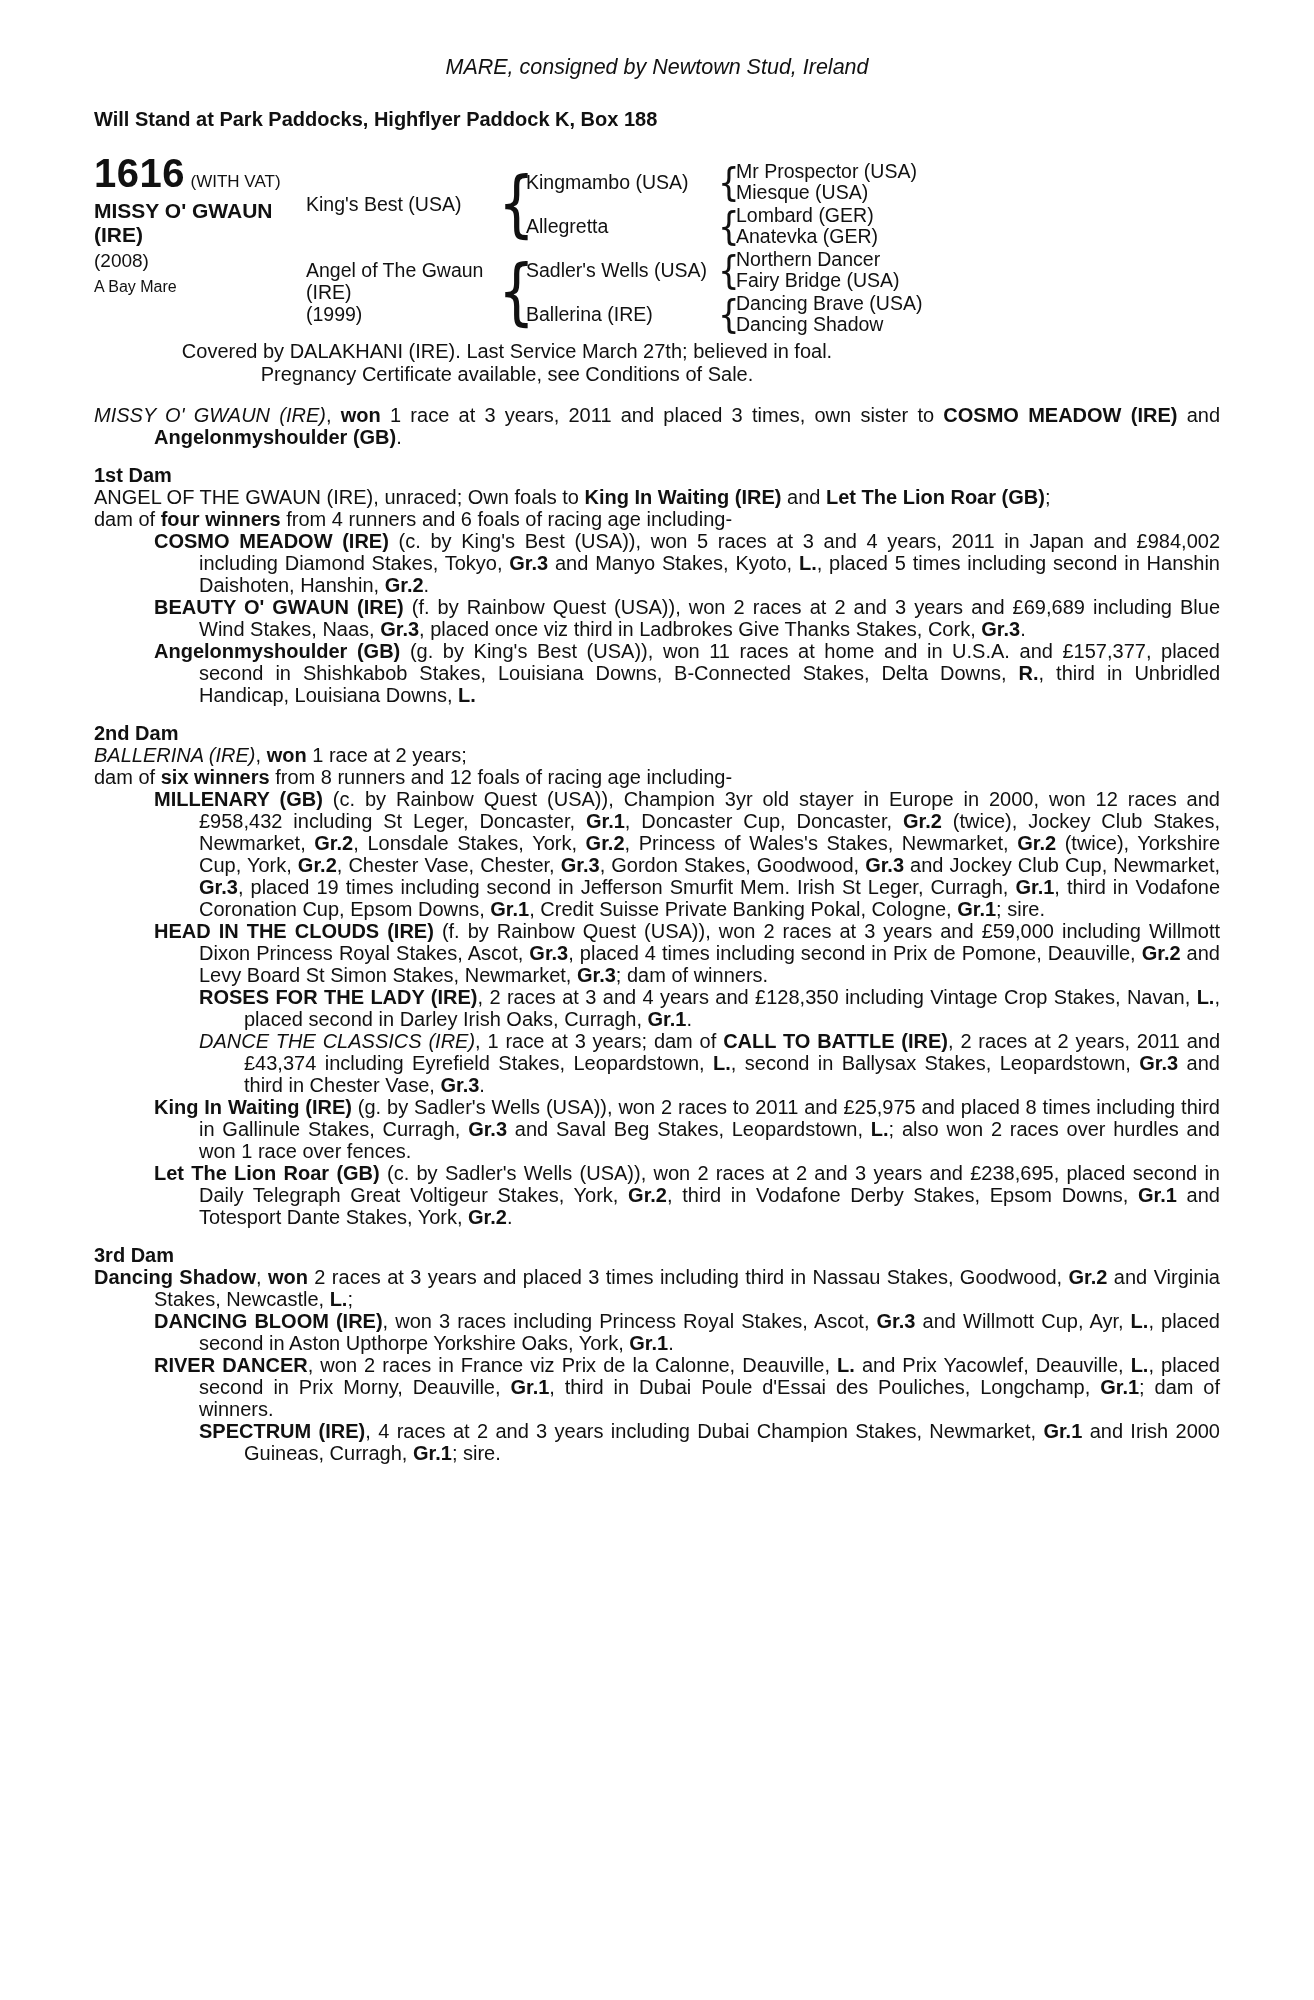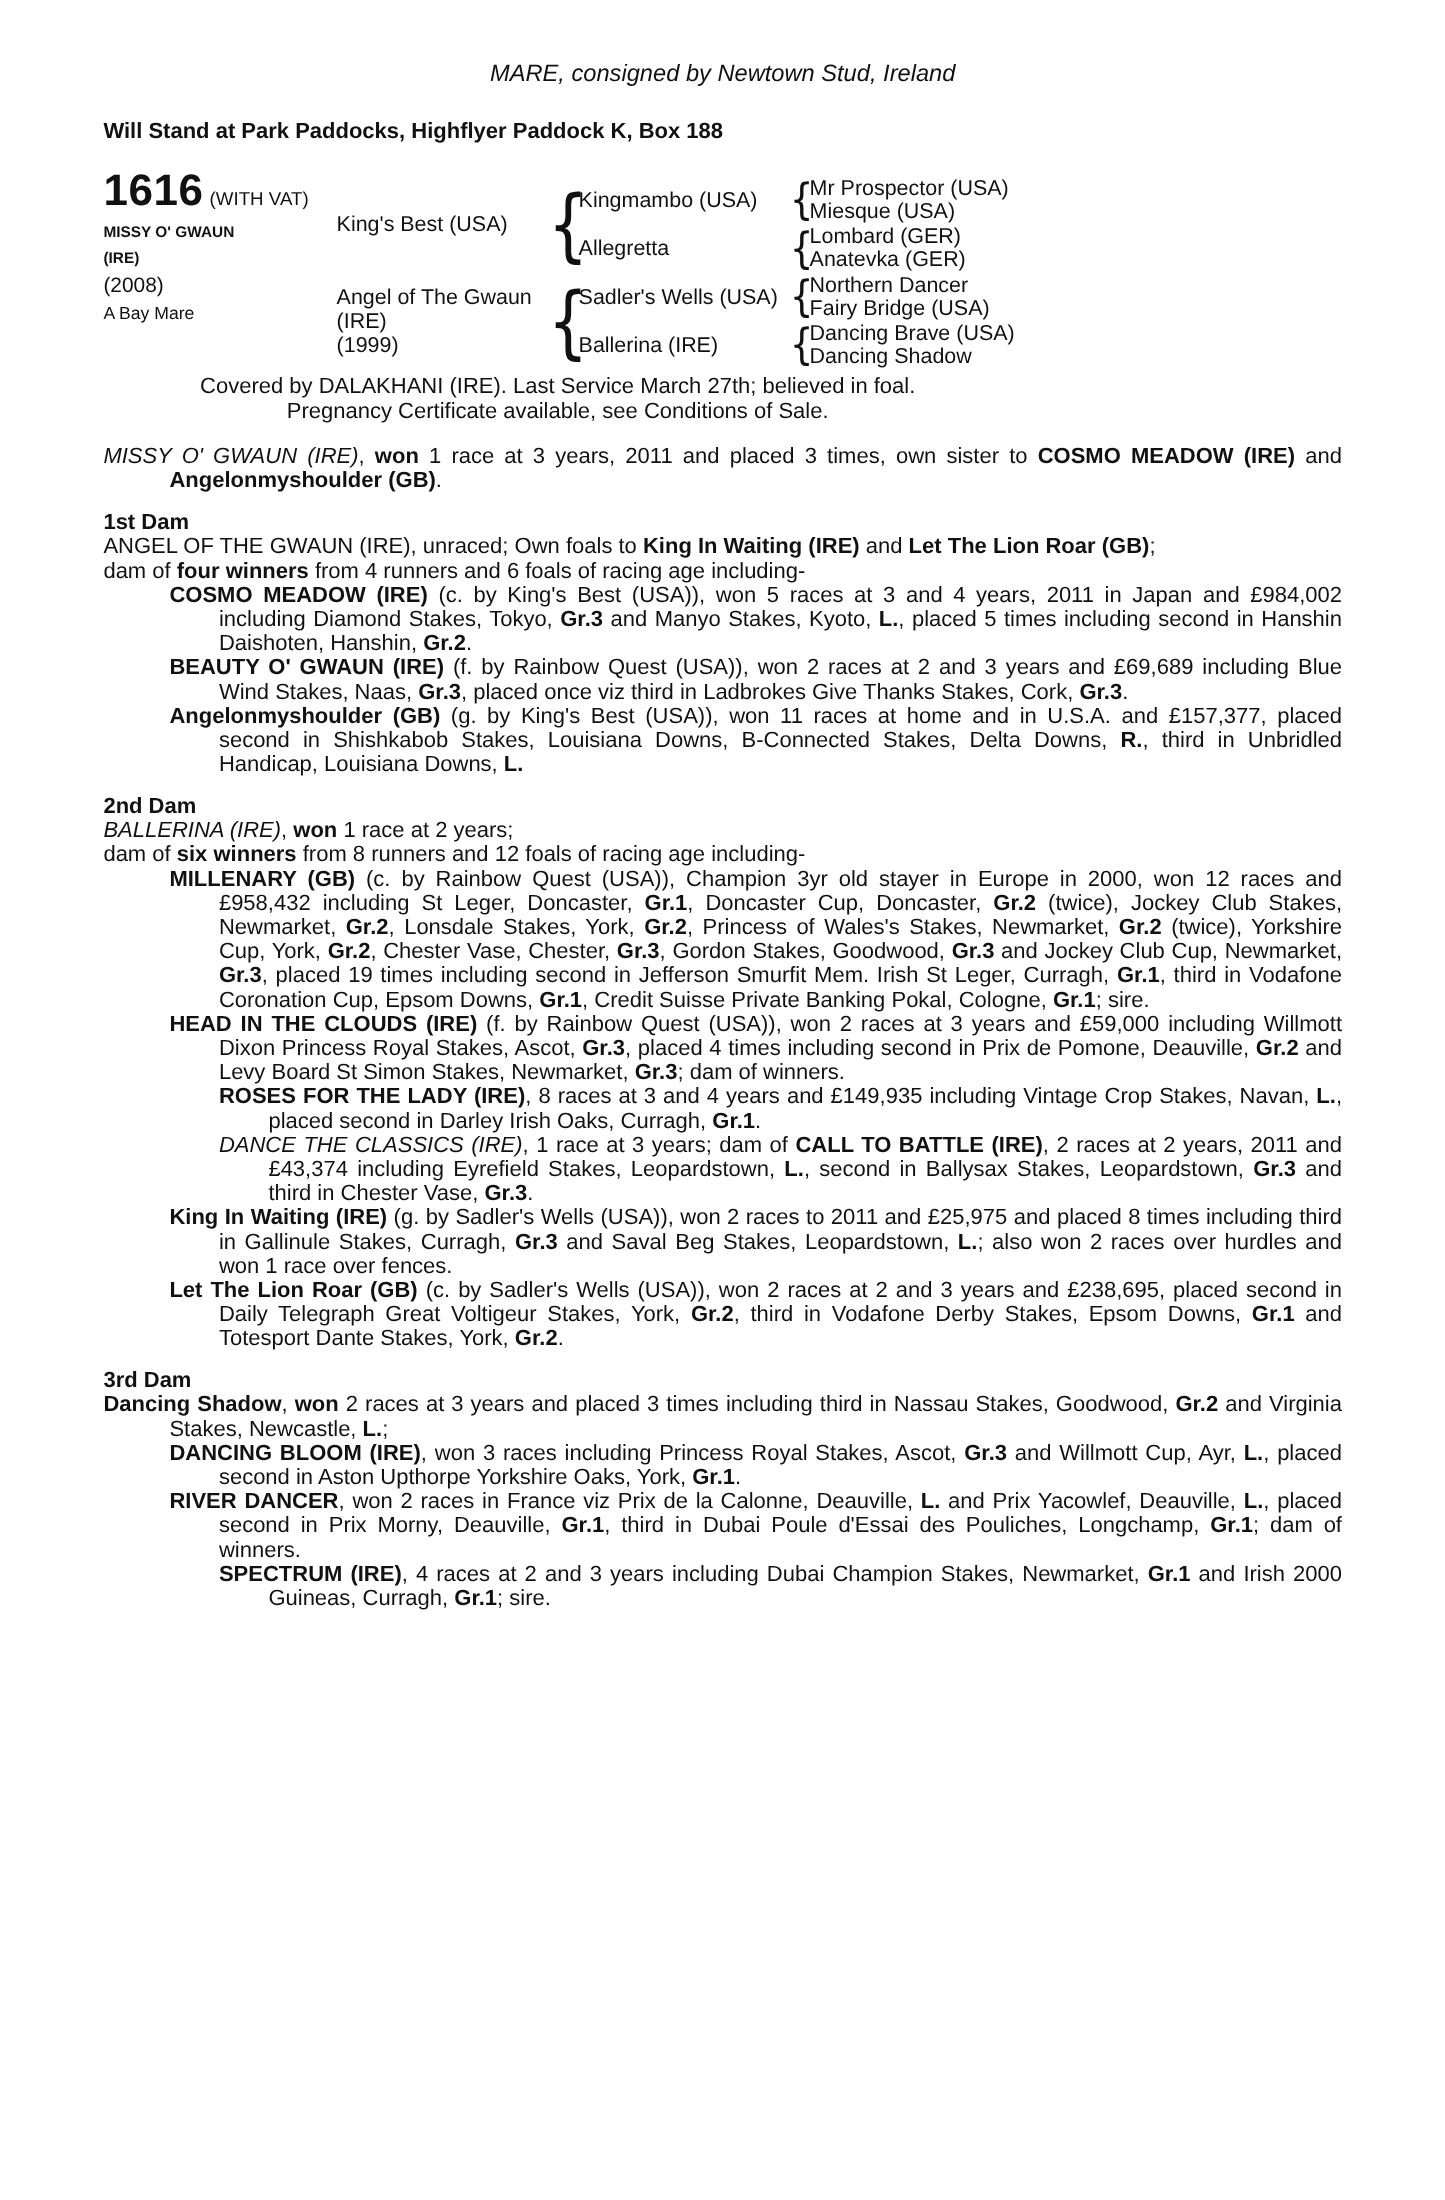--- a/index.html
+++ b/index.html
@@ -17,21 +17,21 @@
     font-size:21.5px; margin-bottom:30px;
   }
   .stand { font-weight:bold; font-size:20px; margin-bottom:30px; }
 
   
   .ped-row { display:flex; align-items:flex-start; margin-bottom:4px; }
   .lot-block { width:212px; flex:none; padding-top:2px; }
   .lot-num-line { white-space:nowrap; margin-bottom:6px; }
   .lot-num { font-size:40px; font-weight:bold; letter-spacing:0.5px; }
   .lot-vat { font-size:17px; }
-  .lot-name { font-weight:bold; font-size:14px; line-height:24px; }
+  .lot-name { font-weight:bold; font-size:21px; line-height:24px; }
   .lot-year { font-size:19px; line-height:24px; margin-top:2px; }
   .lot-desc { font-size:16px; line-height:24px; margin-top:2px; }
 
   .tree { flex:1; display:flex; flex-direction:column; font-size:19.5px; }
   .half { display:flex; align-items:center; height:88px; }
   .g1 { width:192px; flex:none; }
   .g1name { line-height:22px; }
   .brace {
     flex:none; display:inline-block; text-align:center;
     font-family:"DejaVu Sans",sans-serif; color:#111;
@@ -147,21 +147,21 @@
       <div class="para p0"><span>ANGEL OF THE GWAUN (IRE), unraced; Own foals to </span><span class="b">King In Waiting (IRE)</span><span> and </span><span class="b">Let The Lion Roar (GB)</span><span>;</span></div>
       <div class="para p0"><span>dam of </span><span class="b">four winners</span><span> from 4 runners and 6 foals of racing age including-</span></div>
       <div class="para p1"><span class="b">COSMO MEADOW (IRE)</span><span> (c. by King's Best (USA)), won 5 races at 3 and 4 years, 2011 in Japan and £984,002 including Diamond Stakes, Tokyo, </span><span class="b">Gr.3</span><span> and Manyo Stakes, Kyoto, </span><span class="b">L.</span><span>, placed 5 times including second in Hanshin Daishoten, Hanshin, </span><span class="b">Gr.2</span><span>.</span></div>
       <div class="para p1"><span class="b">BEAUTY O' GWAUN (IRE)</span><span> (f. by Rainbow Quest (USA)), won 2 races at 2 and 3 years and £69,689 including Blue Wind Stakes, Naas, </span><span class="b">Gr.3</span><span>, placed once viz third in Ladbrokes Give Thanks Stakes, Cork, </span><span class="b">Gr.3</span><span>.</span></div>
       <div class="para p1"><span class="b">Angelonmyshoulder (GB)</span><span> (g. by King's Best (USA)), won 11 races at home and in U.S.A. and £157,377, placed second in Shishkabob Stakes, Louisiana Downs, B-Connected Stakes, Delta Downs, </span><span class="b">R.</span><span>, third in Unbridled Handicap, Louisiana Downs, </span><span class="b">L.</span></div>
       <div class="para h"><span class="b">2nd Dam</span></div>
       <div class="para p0"><span class="i">BALLERINA (IRE)</span><span>, </span><span class="b">won</span><span> 1 race at 2 years;</span></div>
       <div class="para p0"><span>dam of </span><span class="b">six winners</span><span> from 8 runners and 12 foals of racing age including-</span></div>
       <div class="para p1"><span class="b">MILLENARY (GB)</span><span> (c. by Rainbow Quest (USA)), Champion 3yr old stayer in Europe in 2000, won 12 races and £958,432 including St Leger, Doncaster, </span><span class="b">Gr.1</span><span>, Doncaster Cup, Doncaster, </span><span class="b">Gr.2</span><span> (twice), Jockey Club Stakes, Newmarket, </span><span class="b">Gr.2</span><span>, Lonsdale Stakes, York, </span><span class="b">Gr.2</span><span>, Princess of Wales's Stakes, Newmarket, </span><span class="b">Gr.2</span><span> (twice), Yorkshire Cup, York, </span><span class="b">Gr.2</span><span>, Chester Vase, Chester, </span><span class="b">Gr.3</span><span>, Gordon Stakes, Goodwood, </span><span class="b">Gr.3</span><span> and Jockey Club Cup, Newmarket, </span><span class="b">Gr.3</span><span>, placed 19 times including second in Jefferson Smurfit Mem. Irish St Leger, Curragh, </span><span class="b">Gr.1</span><span>, third in Vodafone Coronation Cup, Epsom Downs, </span><span class="b">Gr.1</span><span>, Credit Suisse Private Banking Pokal, Cologne, </span><span class="b">Gr.1</span><span>; sire.</span></div>
       <div class="para p1"><span class="b">HEAD IN THE CLOUDS (IRE)</span><span> (f. by Rainbow Quest (USA)), won 2 races at 3 years and £59,000 including Willmott Dixon Princess Royal Stakes, Ascot, </span><span class="b">Gr.3</span><span>, placed 4 times including second in Prix de Pomone, Deauville, </span><span class="b">Gr.2</span><span> and Levy Board St Simon Stakes, Newmarket, </span><span class="b">Gr.3</span><span>; dam of winners.</span></div>
-      <div class="para p2"><span class="b">ROSES FOR THE LADY (IRE)</span><span>, 8 races at 3 and 4 years and £149,935 including Vintage Crop Stakes, Navan, </span><span class="b">L.</span><span>, placed second in Darley Irish Oaks, Curragh, </span><span class="b">Gr.1</span><span>.</span></div>
+      <div class="para p2"><span class="b">ROSES FOR THE LADY (IRE)</span><span>, 2 races at 3 and 4 years and £128,350 including Vintage Crop Stakes, Navan, </span><span class="b">L.</span><span>, placed second in Darley Irish Oaks, Curragh, </span><span class="b">Gr.1</span><span>.</span></div>
       <div class="para p2"><span class="i">DANCE THE CLASSICS (IRE)</span><span>, 1 race at 3 years; dam of </span><span class="b">CALL TO BATTLE (IRE)</span><span>, 2 races at 2 years, 2011 and £43,374 including Eyrefield Stakes, Leopardstown, </span><span class="b">L.</span><span>, second in Ballysax Stakes, Leopardstown, </span><span class="b">Gr.3</span><span> and third in Chester Vase, </span><span class="b">Gr.3</span><span>.</span></div>
       <div class="para p1"><span class="b">King In Waiting (IRE)</span><span> (g. by Sadler's Wells (USA)), won 2 races to 2011 and £25,975 and placed 8 times including third in Gallinule Stakes, Curragh, </span><span class="b">Gr.3</span><span> and Saval Beg Stakes, Leopardstown, </span><span class="b">L.</span><span>; also won 2 races over hurdles and won 1 race over fences.</span></div>
       <div class="para p1"><span class="b">Let The Lion Roar (GB)</span><span> (c. by Sadler's Wells (USA)), won 2 races at 2 and 3 years and £238,695, placed second in Daily Telegraph Great Voltigeur Stakes, York, </span><span class="b">Gr.2</span><span>, third in Vodafone Derby Stakes, Epsom Downs, </span><span class="b">Gr.1</span><span> and Totesport Dante Stakes, York, </span><span class="b">Gr.2</span><span>.</span></div>
       <div class="para h"><span class="b">3rd Dam</span></div>
       <div class="para p0"><span class="b">Dancing Shadow</span><span>, </span><span class="b">won</span><span> 2 races at 3 years and placed 3 times including third in Nassau Stakes, Goodwood, </span><span class="b">Gr.2</span><span> and Virginia Stakes, Newcastle, </span><span class="b">L.</span><span>;</span></div>
       <div class="para p1"><span class="b">DANCING BLOOM (IRE)</span><span>, won 3 races including Princess Royal Stakes, Ascot, </span><span class="b">Gr.3</span><span> and Willmott Cup, Ayr, </span><span class="b">L.</span><span>, placed second in Aston Upthorpe Yorkshire Oaks, York, </span><span class="b">Gr.1</span><span>.</span></div>
       <div class="para p1"><span class="b">RIVER DANCER</span><span>, won 2 races in France viz Prix de la Calonne, Deauville, </span><span class="b">L.</span><span> and Prix Yacowlef, Deauville, </span><span class="b">L.</span><span>, placed second in Prix Morny, Deauville, </span><span class="b">Gr.1</span><span>, third in Dubai Poule d'Essai des Pouliches, Longchamp, </span><span class="b">Gr.1</span><span>; dam of winners.</span></div>
       <div class="para p2"><span class="b">SPECTRUM (IRE)</span><span>, 4 races at 2 and 3 years including Dubai Champion Stakes, Newmarket, </span><span class="b">Gr.1</span><span> and Irish 2000 Guineas, Curragh, </span><span class="b">Gr.1</span><span>; sire.</span></div>
     </div>
 

